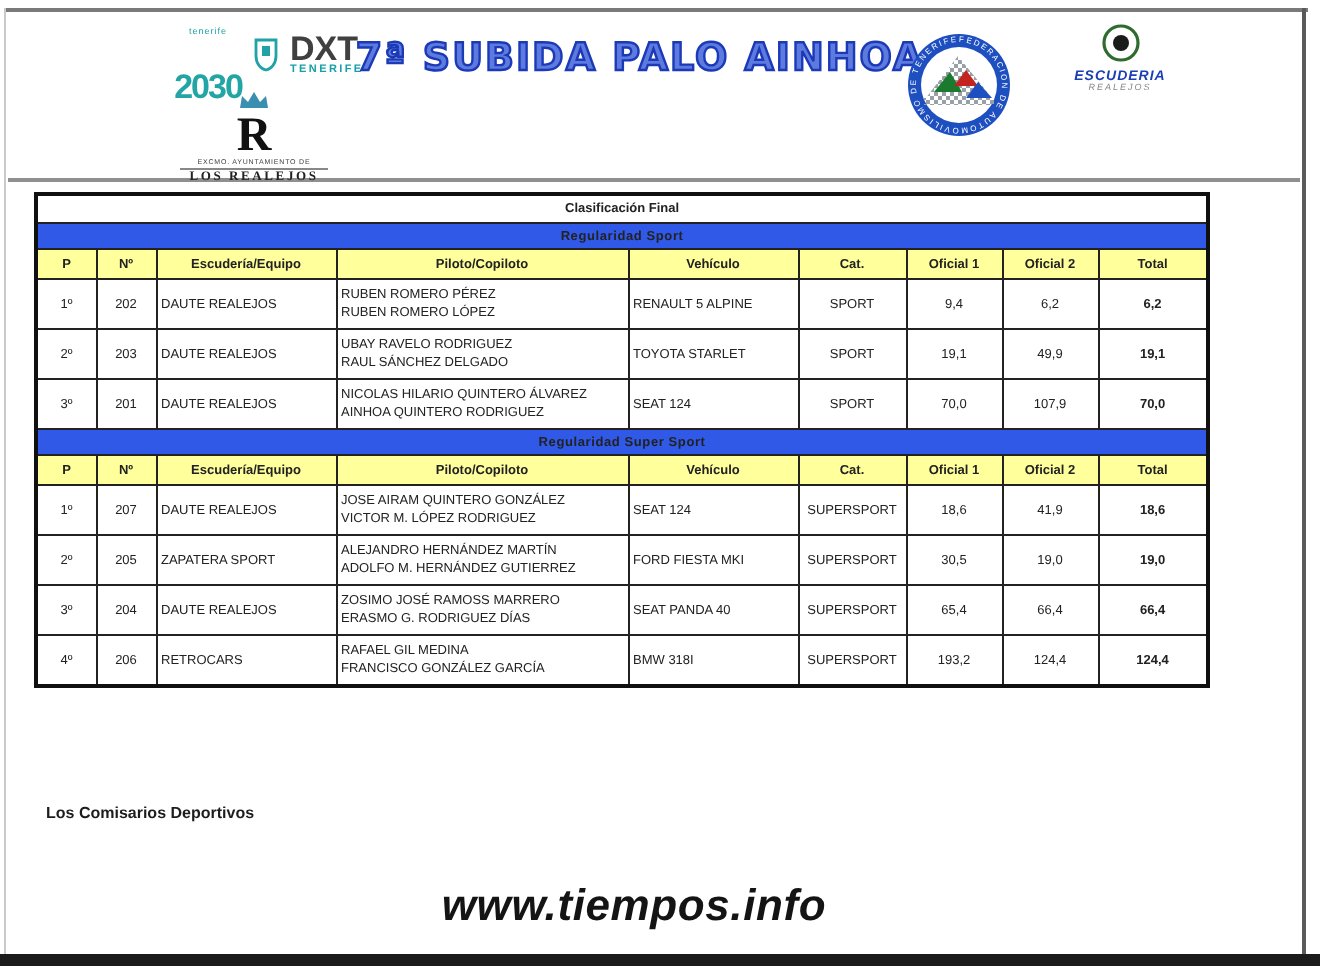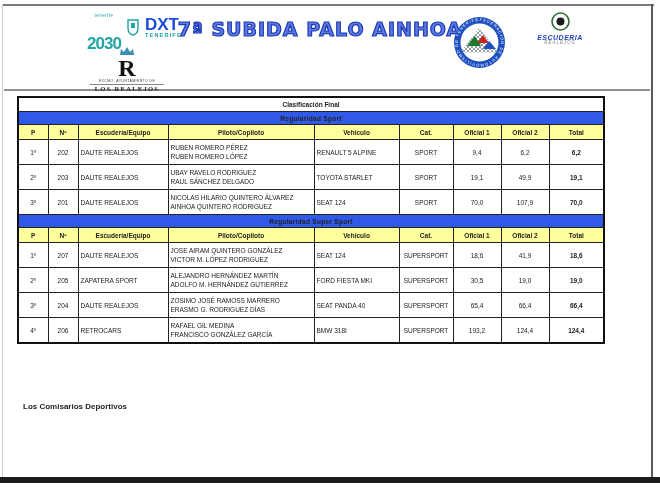--- a/index.html
+++ b/index.html
@@ -11,21 +11,21 @@
   .frame-right{position:absolute;left:651px;top:4px;width:2px;height:476px;background:#5a5a5a;}
   .frame-bottom{position:absolute;left:0;top:477px;width:660px;height:6px;background:#1b1b1b;}
   .header-divider{position:absolute;left:4px;top:89px;width:646px;height:2px;background:#8f8f8f;}
 
   
   .abs{position:absolute;}
   #logo-2030{left:82px;top:14px;width:44px;text-align:center;line-height:1;}
   #logo-2030 .tiny{font-size:4.5px;letter-spacing:.5px;color:#1fa3a6;}
   #logo-2030 .big{font-size:17px;font-weight:800;color:#23a5a5;letter-spacing:-1px;margin-top:16px;}
   #logo-dxt{left:145px;top:16px;line-height:1;}
-  #logo-dxt .big{font-size:17px;font-weight:900;color:#1d4ed8;letter-spacing:0;}
+  #logo-dxt .big{font-size:17px;font-weight:900;color:#404040;letter-spacing:0;}
   #logo-dxt .small{font-size:5.5px;color:#18a0a8;letter-spacing:1.2px;font-weight:700;}
   .event-title{left:172px;width:296px;text-align:center;font-weight:800;
       font-family:"DejaVu Sans",sans-serif;
       color:#5d7adf;-webkit-text-stroke:1.2px #1c39b8;letter-spacing:1px;line-height:1;}
   #title-line1{top:20px;font-size:19px;}
   #title-line2{top:46px;font-size:19px;}
   #logo-realejos{left:90px;top:42px;width:74px;text-align:center;line-height:1;}
   #logo-realejos .r{font-family:"Liberation Serif",serif;font-size:24px;font-weight:700;color:#111;line-height:.9;}
   #logo-realejos .tiny{font-size:3.5px;color:#444;letter-spacing:.4px;}
   #logo-realejos .name{font-family:"Liberation Serif",serif;font-size:6.5px;font-weight:700;
@@ -270,14 +270,15 @@
           <td>BMW 318I</td>
           <td class="c">SUPERSPORT</td>
           <td class="num">193,2</td>
           <td class="num">124,4</td>
           <td class="total">124,4</td>
         </tr>
       </tbody>
   </table>
 
   <div id="signature-line" class="abs">Los Comisarios Deportivos</div>
+  <div id="watermark" class="abs">www.tiempos.info</div>
 
 </div>
 
 </body></html>

